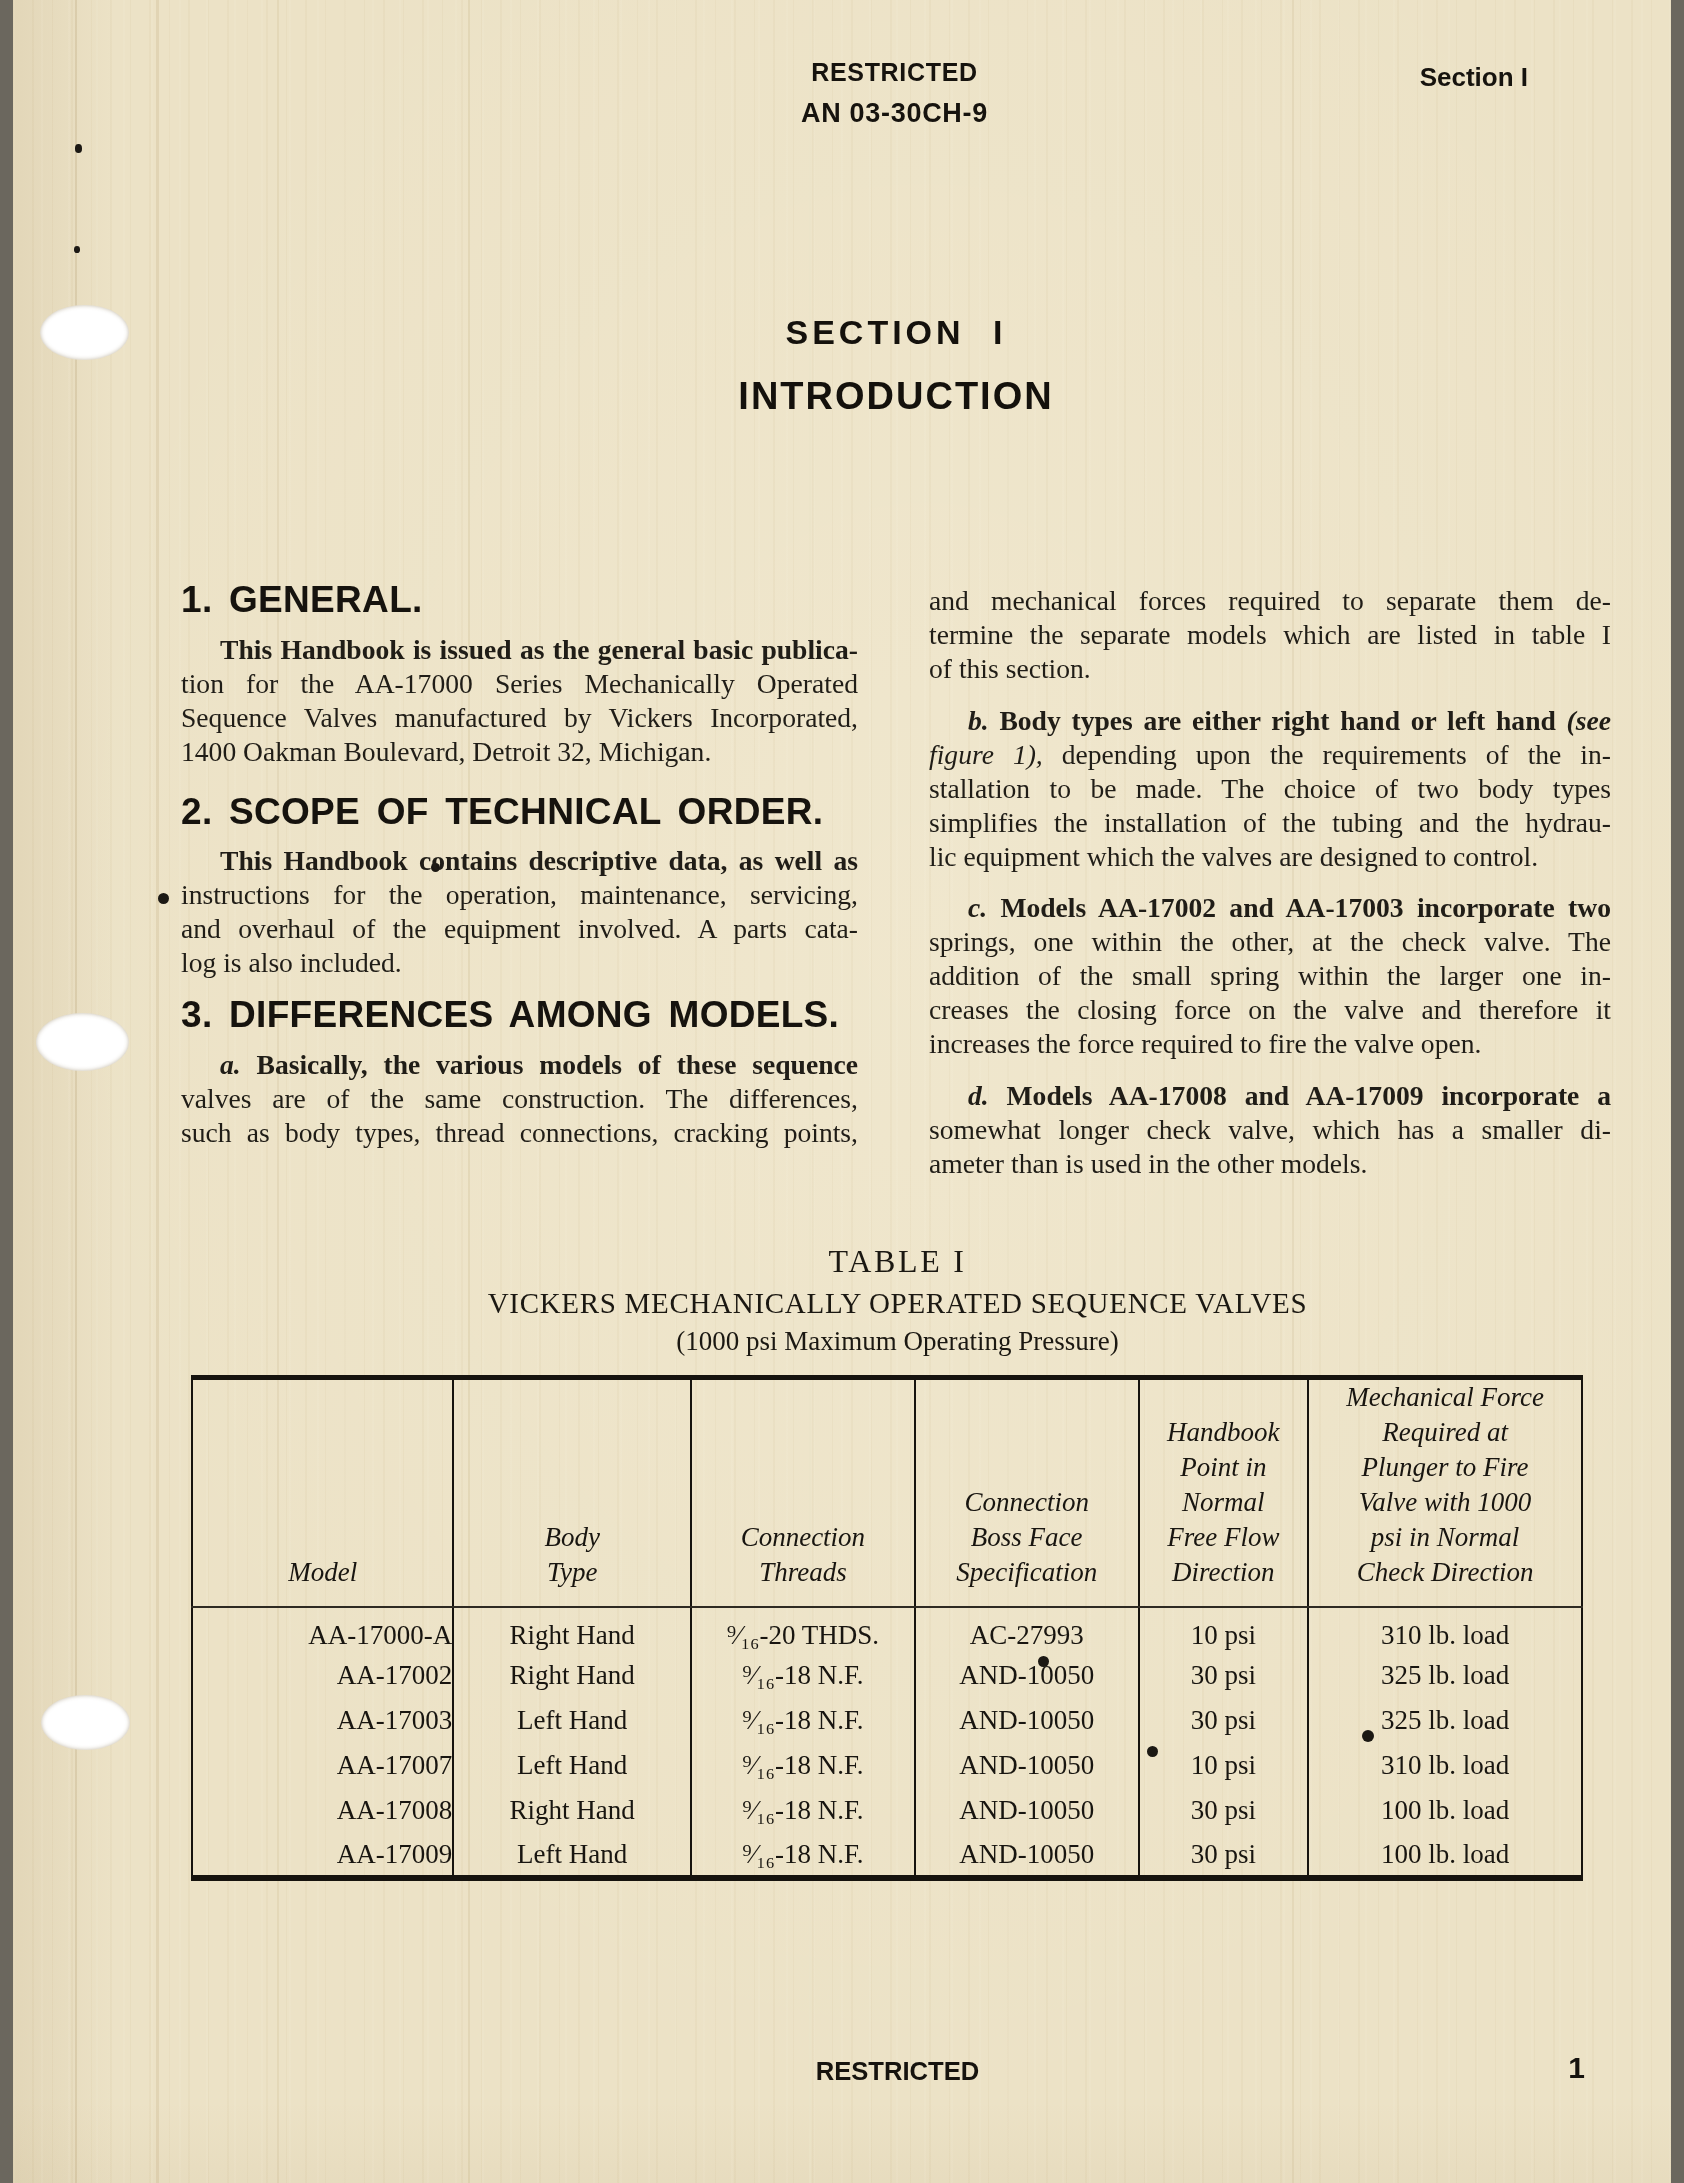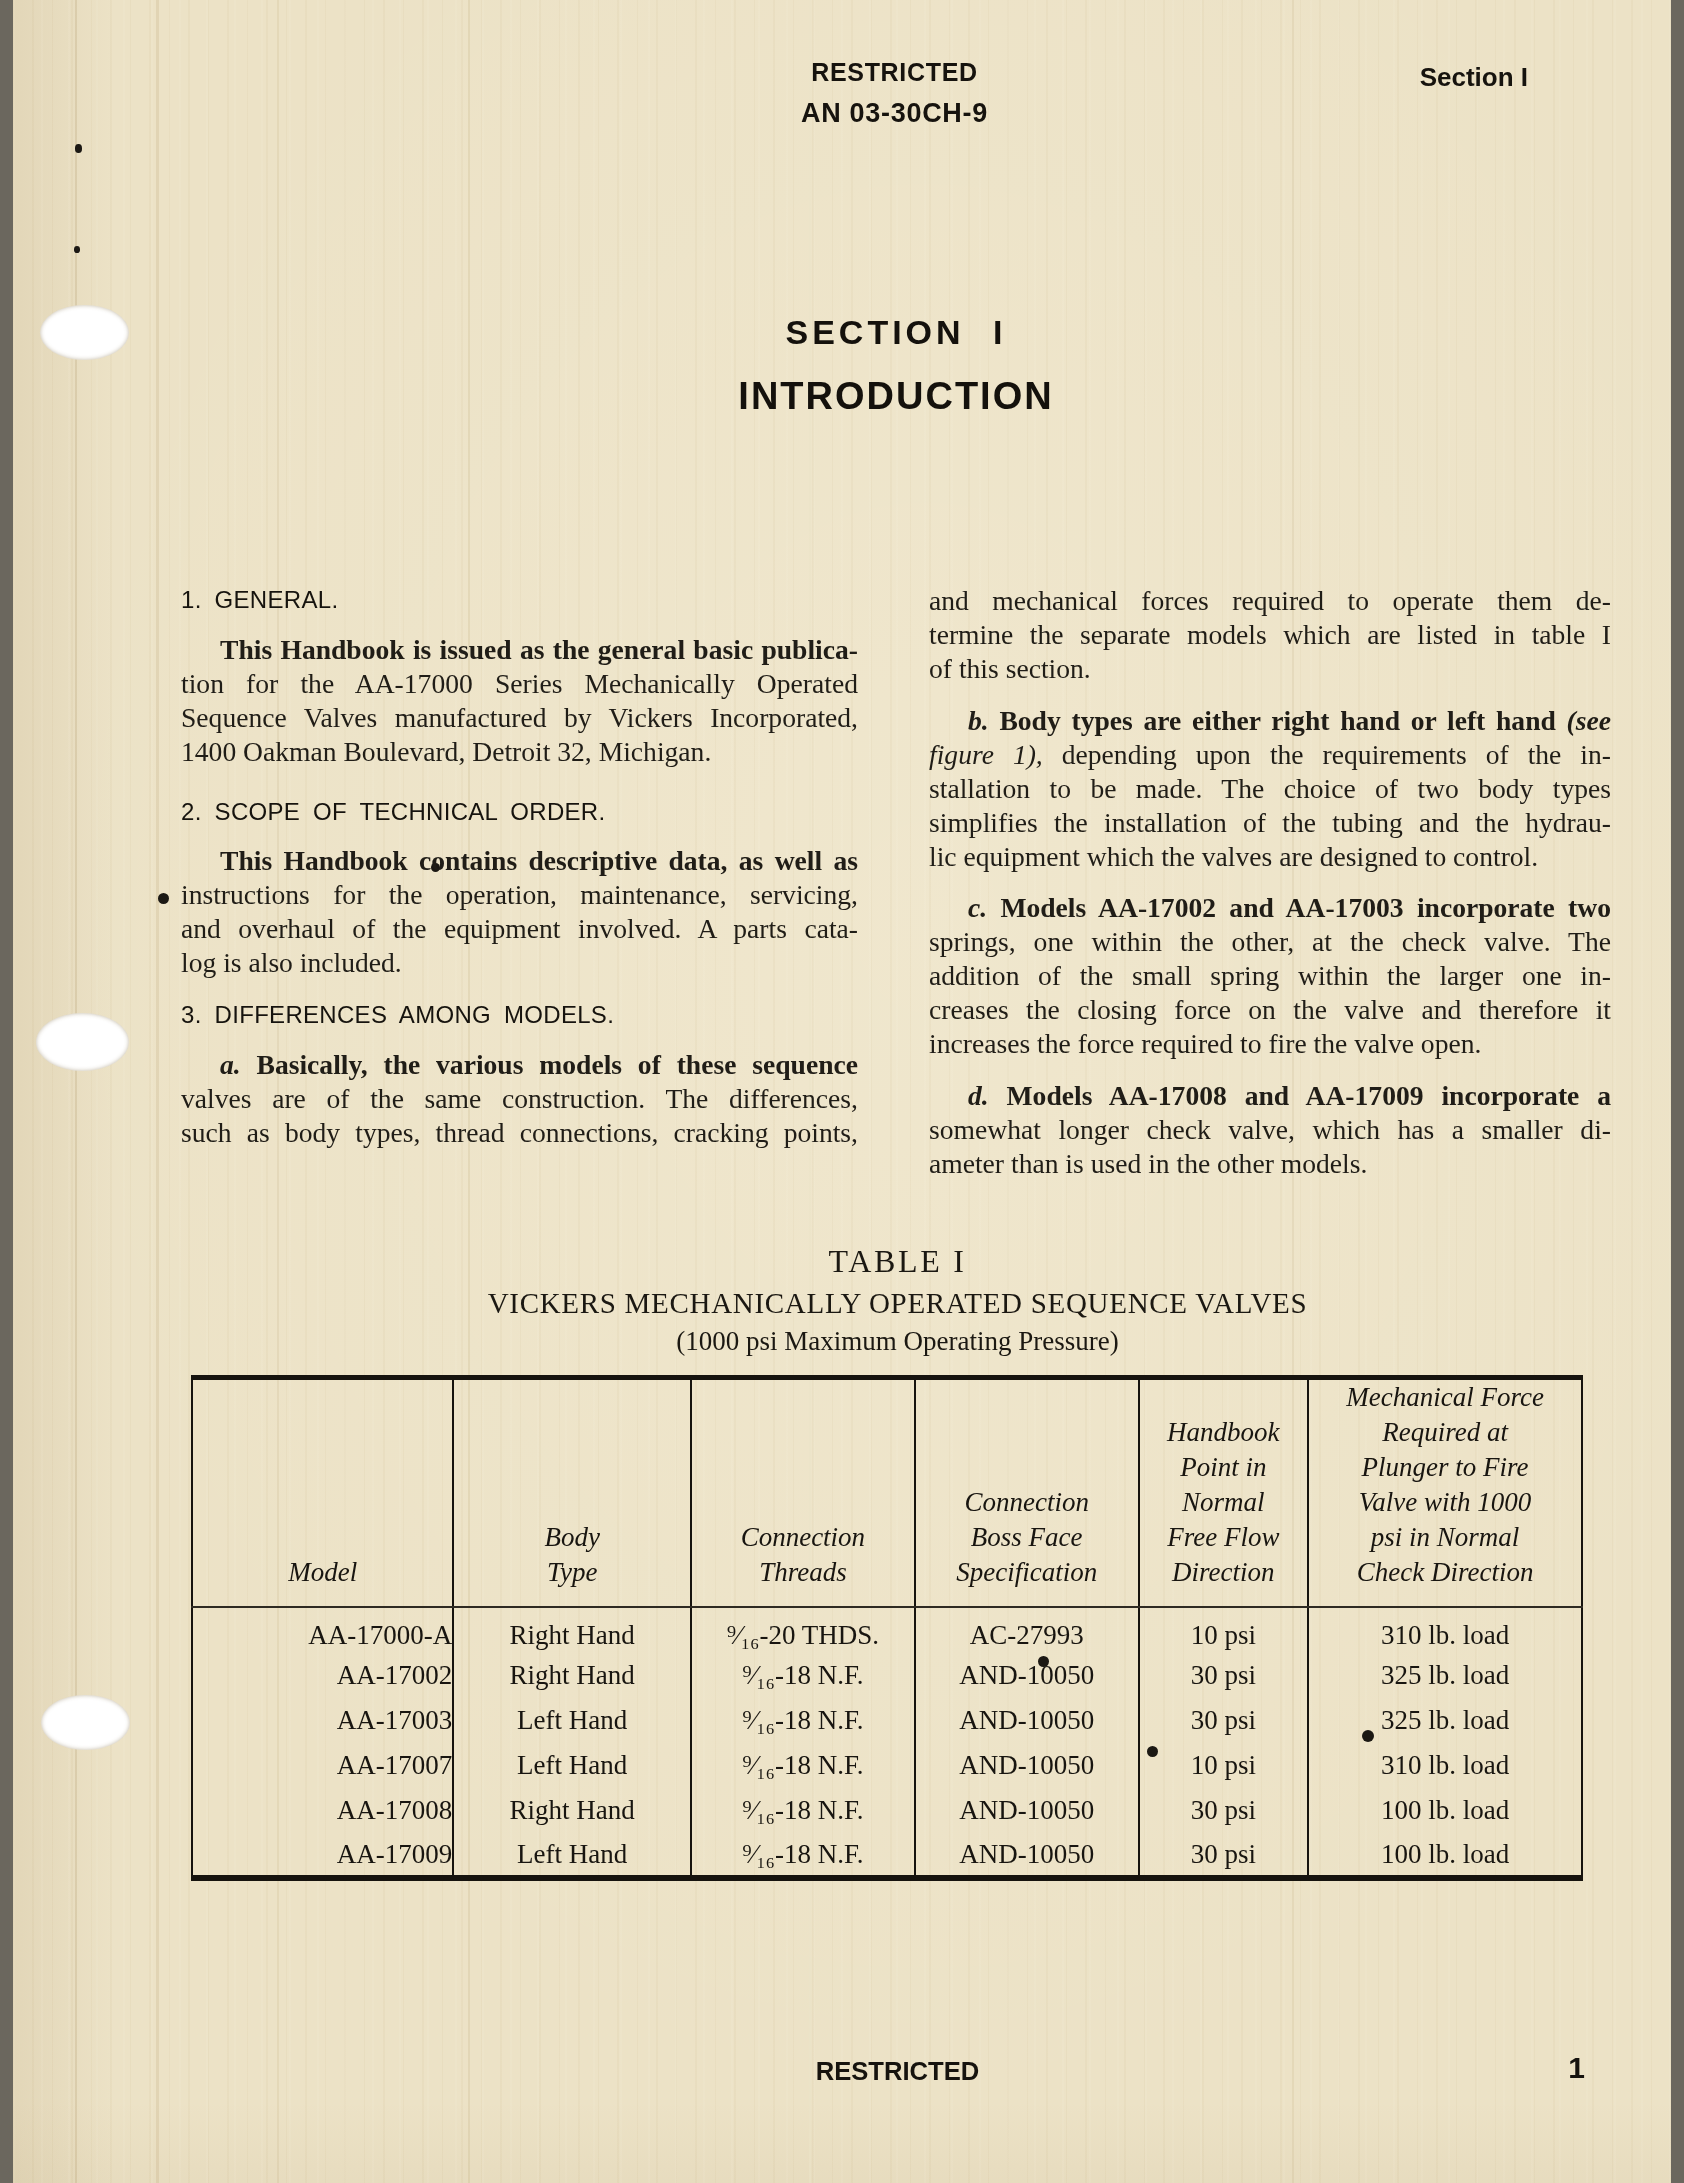--- a/index.html
+++ b/index.html
@@ -43,21 +43,21 @@
     font-family:"Liberation Sans",sans-serif;font-weight:700;font-size:34px;
     letter-spacing:4px;word-spacing:15px;color:#14110c;text-indent:81px;}
   .title2{position:absolute;left:0;top:375px;width:1685px;text-align:center;
     font-family:"Liberation Sans",sans-serif;font-weight:700;font-size:38px;
     letter-spacing:2px;color:#14110c;text-indent:81px;}
 
   
   .col{position:absolute;top:584px;font-size:27.6px;line-height:34px;}
   .col-left{left:168px;width:677px;}
   .col-right{left:916px;width:682px;}
-  .s-head{font-family:"Liberation Sans",sans-serif;font-weight:400;font-size:24px;
+  .s-head{font-family:"Liberation Sans",sans-serif;font-weight:700;font-size:37px;
     line-height:31px;word-spacing:6px;letter-spacing:0.3px;color:#16130e;}
   .para{margin-top:17.5px;}
   .para + .s-head{margin-top:27px;}
   .s-head.tight{margin-top:19px;}
   .tline{text-align:justify;text-align-last:justify;}
   .tline.tlast{text-align-last:left;}
   .para.indent .tline:first-child{text-indent:39px;font-weight:bold;}
 
   
   .tbl-cap{position:absolute;left:0;top:1243px;width:1769px;text-align:center;
@@ -145,21 +145,21 @@
     <div class="s-head tight">3. DIFFERENCES AMONG MODELS.</div>
     <div class="para indent">
         <div class="tline"><i>a.</i> Basically, the various models of these sequence</div>
         <div class="tline">valves are of the same construction.  The differences,</div>
         <div class="tline">such as body types, thread connections, cracking points,</div>
       </div>
   </div>
 
   <div class="col col-right">
     <div class="para" style="margin-top:0;">
-        <div class="tline">and mechanical forces required to operate them de-</div>
+        <div class="tline">and mechanical forces required to separate them de-</div>
         <div class="tline">termine the separate models which are listed in table I</div>
         <div class="tline tlast">of this section.</div>
       </div>
     <div class="para indent">
         <div class="tline"><i>b.</i> Body types are either right hand or left hand <i>(see</i></div>
         <div class="tline"><i>figure 1),</i> depending upon the requirements of the in-</div>
         <div class="tline">stallation to be made. The choice of two body types</div>
         <div class="tline">simplifies the installation of the tubing and the hydrau-</div>
         <div class="tline tlast">lic equipment which the valves are designed to control.</div>
       </div>

